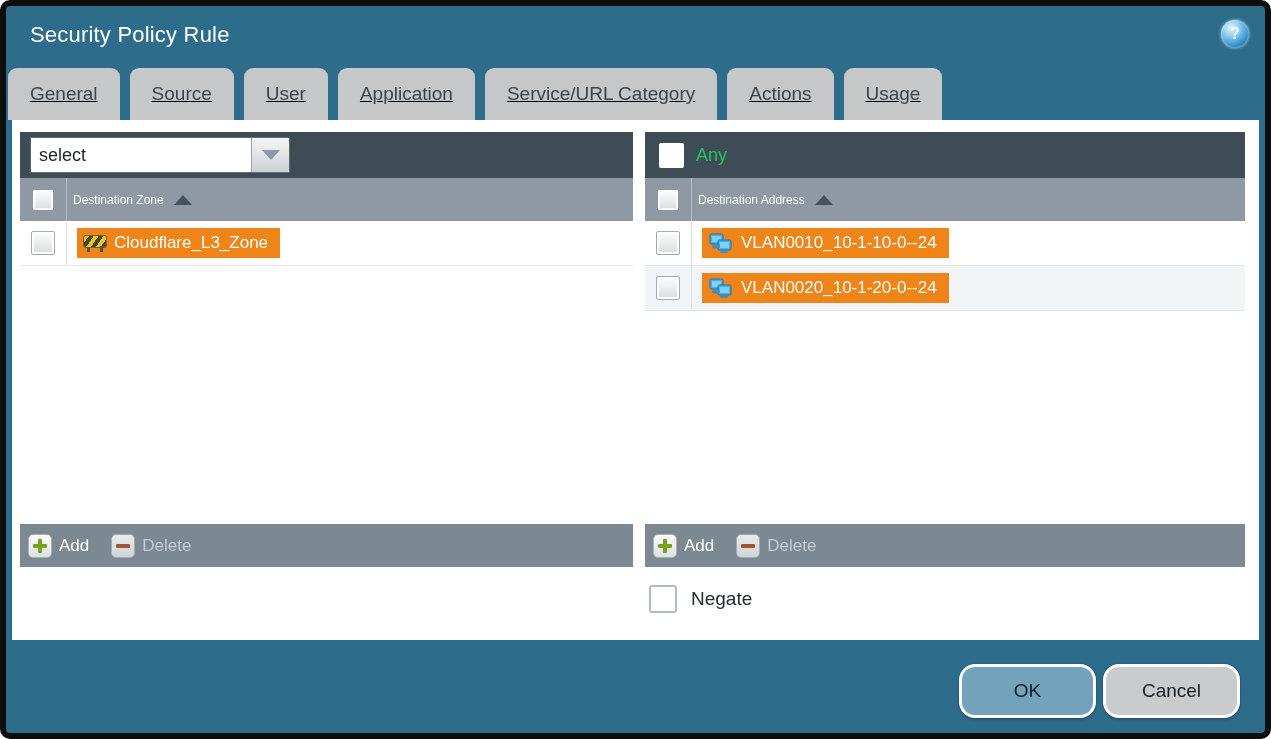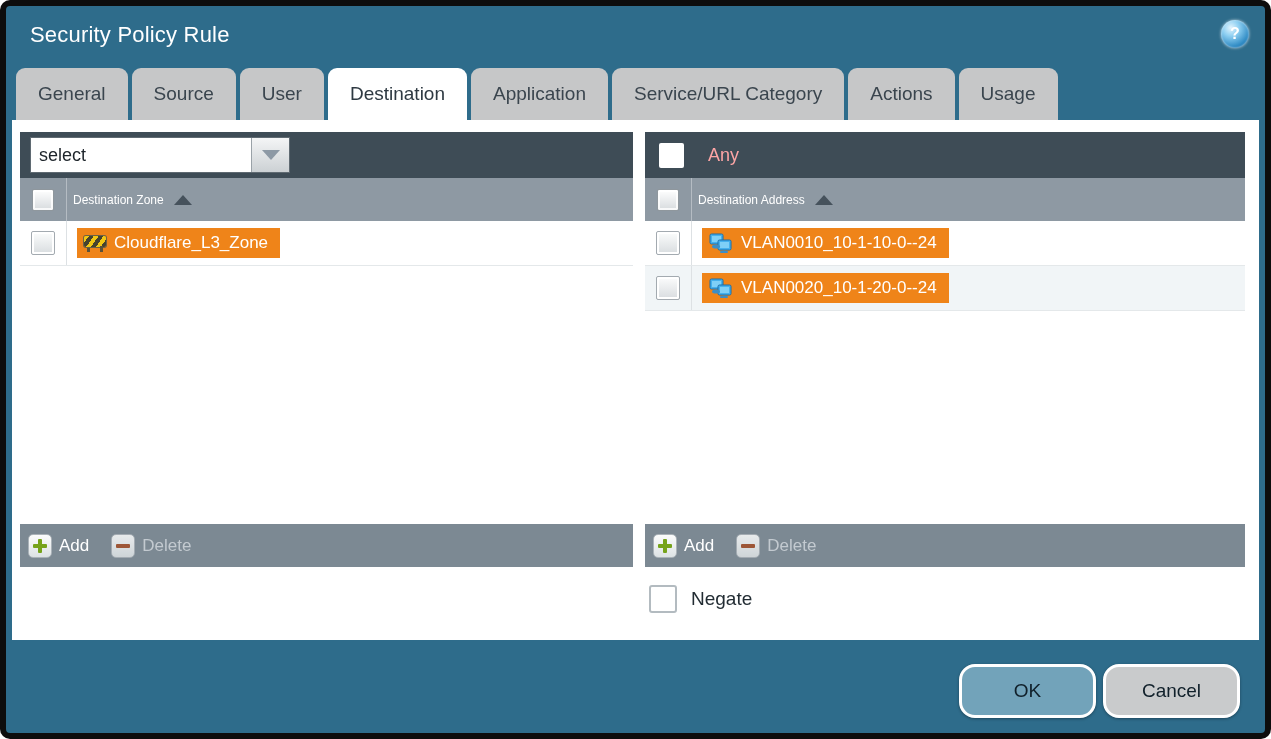--- a/index.html
+++ b/index.html
@@ -15,21 +15,21 @@
   .title{color:#ffffff;font-size:22px;padding-left:24px;letter-spacing:.2px;}
   .help{
     position:absolute;right:16px;top:14px;width:28px;height:28px;border-radius:50%;
     background:radial-gradient(circle at 35% 28%, #e3f4fd 0%, #8fd0f2 30%, #2e8ac4 70%, #1b5d8c 100%);
     box-shadow:0 0 3px rgba(255,255,255,.7), inset 0 0 2px rgba(255,255,255,.8);
     display:flex;align-items:center;justify-content:center;
     color:#ffffff;font-size:16px;font-weight:bold;cursor:pointer;
   }
 
   
-  .tabs{height:56px;display:flex;align-items:flex-end;padding-left:10px;gap:4px;}
+  .tabs{height:56px;display:flex;align-items:flex-end;padding-left:2px;gap:10px;text-decoration:underline;}
   .tab{
     background:#c6c7c8;color:#3a454e;font-size:19px;
     height:52px;line-height:52px;padding:0 22px;
     border-radius:9px 9px 0 0;white-space:nowrap;cursor:pointer;
   }
   .tab.active{background:#ffffff;color:#2e3942;}
 
   
   .content{
     position:absolute;left:6px;right:6px;top:114px;height:520px;
@@ -44,21 +44,21 @@
 
   
   .combo{width:258px;height:34px;background:#ffffff;border:1px solid #5f6a72;display:flex;cursor:pointer;}
   .combo-text{flex:1;font-size:18px;color:#1d242a;padding-left:8px;display:flex;align-items:center;}
   .combo-btn{width:37px;background:linear-gradient(#f4f5f6,#ccd1d4);border-left:1px solid #9aa2a8;display:flex;align-items:center;justify-content:center;}
   .tri-down{width:0;height:0;border-left:9px solid transparent;border-right:9px solid transparent;border-top:10px solid #8d99a5;}
 
   
   .any-wrap{display:flex;align-items:center;gap:12px;padding-left:4px;}
   .cb-any{width:25px;height:25px;background:#ffffff;border-radius:2px;cursor:pointer;}
-  .any-label{color:#fca5a5;font-size:18px;margin-left:12px;}
+  .any-label{color:#22c55e;font-size:18px;}
 
   
   .col-header{height:43px;background:#8e99a3;display:flex;align-items:center;flex:0 0 auto;}
   .cb-cell{width:46px;display:flex;align-items:center;justify-content:center;align-self:stretch;flex:0 0 auto;}
   .col-header .cb-cell{border-right:1px solid rgba(255,255,255,.35);}
   .cb-small{
     width:20px;height:20px;border:1px solid #8f979d;border-radius:2px;
     background:linear-gradient(#ffffff,#d7dbde);
     box-shadow:inset 0 0 0 2px rgba(255,255,255,.8);cursor:pointer;
   }
@@ -141,21 +141,20 @@
       <div class="title">Security Policy Rule</div>
       <div class="help">
         <span>?</span>
       </div>
     </div>
 
     <div class="tabs">
       <div class="tab">General</div>
       <div class="tab">Source</div>
       <div class="tab">User</div>
-      <div class="tab active">Destination</div>
       <div class="tab">Application</div>
       <div class="tab">Service/URL Category</div>
       <div class="tab">Actions</div>
       <div class="tab">Usage</div>
     </div>
 
     <div class="content">
       <div class="panels">
 
         <div class="panel left">

